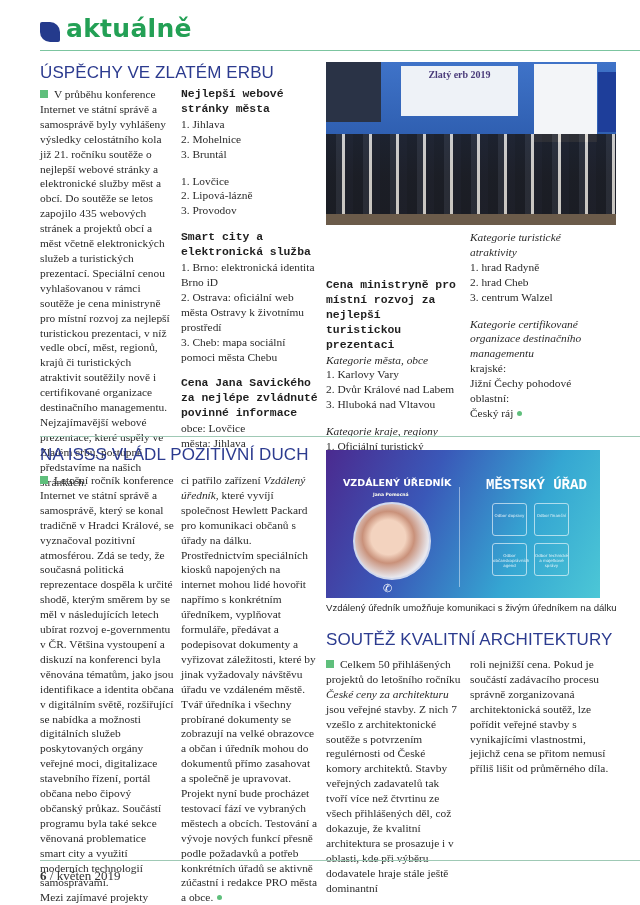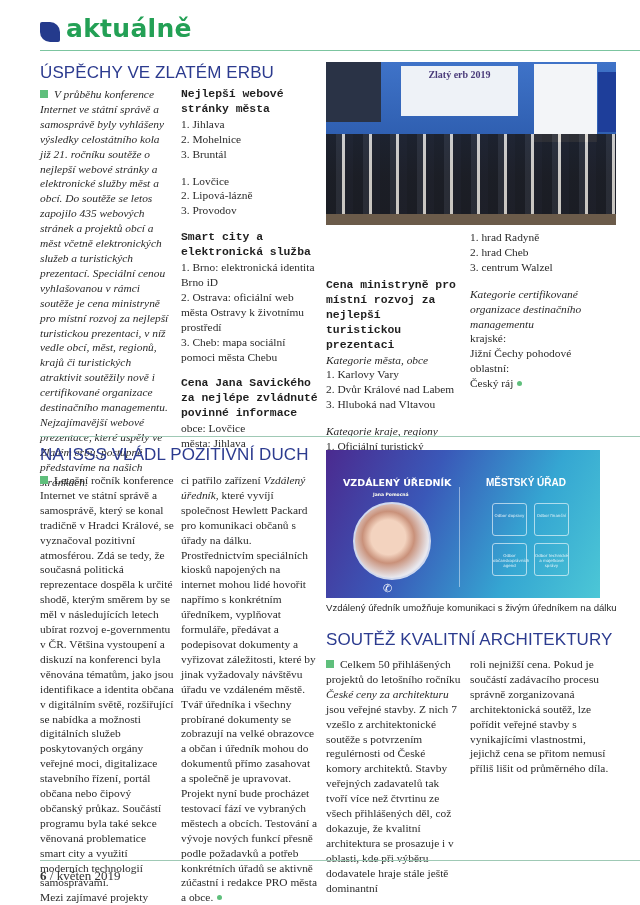--- a/index.html
+++ b/index.html
@@ -34,38 +34,38 @@
 
   .rule-grey { left: 40px; width: 600px; height: 1px; background: #9fc9b5; }
 
   .photo2 { left: 326px; top: 450px; width: 274px; height: 148px; overflow: hidden;
     background: linear-gradient(115deg, #4b2a8f 0%, #3a58b8 35%, #35a6d2 70%, #4cc7d6 100%); }
   .p2-title-l { position: absolute; left: 17px; top: 27px; font-family: "DejaVu Sans", sans-serif; font-weight: bold; font-size: 9.5px; color: #fff; }
   .p2-sub { position: absolute; left: 47px; top: 42px; font-family: "DejaVu Sans", sans-serif; font-size: 4.5px; color: #ffe; font-weight: bold; }
   .p2-face { position: absolute; left: 27px; top: 52px; width: 78px; height: 78px; border-radius: 50%; background: radial-gradient(circle at 45% 45%, #f3d3bf 0 30%, #c9917a 45%, #e8e8ee 70%); border: 2px solid #cfd8ee; }
   .p2-phone { position: absolute; left: 57px; top: 132px; font-size: 11px; color: #fff; }
   .p2-divider { position: absolute; left: 133px; top: 37px; width: 1px; height: 100px; background: rgba(255,255,255,.45); }
-  .p2-title-r { position: absolute; left: 160px; top: 27px; font-family: Liberation Sans, sans-serif; font-weight: bold; font-size: 10px; color: #fff; }
+  .p2-title-r { position: absolute; left: 160px; top: 27px; font-family: Liberation Mono, monospace; font-weight: bold; font-size: 14px; color: #fff; }
   .p2-box { position: absolute; width: 35px; height: 33px; border: 1px solid rgba(255,255,255,.6); border-radius: 3px; color: rgba(255,255,255,.85); font-family: "DejaVu Sans", sans-serif; font-size: 4px; text-align: center; padding-top: 9px; line-height: 5px; }
 
   .caption { left: 326px; top: 602px; font-family: "Liberation Sans", sans-serif; font-size: 9.6px; color: #2a2a2a; }
 
   .footer { left: 40px; top: 868px; font-family: Liberation Serif, serif; font-size: 13px; color: #333; }
   .footer .num { font-weight: bold; }
 </style>
 </head>
 <body>
 
 <div class="abs section-logo"></div>
 <div class="abs section-title">aktuálně</div>
 <div class="abs rule-green"></div>
 
 <div class="abs headline" style="left:40px; top:63px;">ÚSPĚCHY VE ZLATÉM ERBU</div>
 
-<div class="abs col" style="left:40px; top:87px; width:130px;font-style:italic;">
+<div class="abs col" style="left:40px; top:87px; width:130px;">
   <p><span class="bullet"></span><span>V průběhu konference Internet ve státní správě a samosprávě byly vyhlášeny výsledky celostátního kola již 21. ročníku soutěže o nejlepší webové stránky a elektronické služby měst a obcí. Do soutěže se letos zapojilo 435 webových stránek a projektů obcí a měst včetně elektronických služeb a turistických prezentací. Speciální cenou vyhlašovanou v rámci soutěže je cena ministryně pro místní rozvoj za nejlepší turistickou prezentaci, v níž vedle obcí, měst, regionů, krajů či turistických atraktivit soutěžily nově i certifikované organizace destinačního managementu.</span></p>
   <p>Nejzajímavější webové prezentace, které uspěly ve Zlatém erbu, postupně představíme na našich stránkách.</p>
 </div>
 
 <div class="abs col" style="left:181px; top:87px; width:138px;">
   <div>
     <p class="bold">Nejlepší webové stránky města</p>
     <p>1. Jihlava</p>
     <p>2. Mohelnice</p>
     <p>3. Bruntál</p>
@@ -109,20 +109,21 @@
   <p>2. Dvůr Králové nad Labem</p>
   <p>3. Hluboká nad Vltavou</p>
   <div class="gap"></div>
   <p class="it">Kategorie kraje, regiony</p>
   <p>1. Oficiální turistický průvodce hl. města Prahy</p>
   <p>2. Turistický portál Pelhřimovska</p>
   <p>3. Turistický portál Libereckého kraje</p>
 </div>
 
 <div class="abs col" style="left:470px; top:230px; width:140px;">
+  <p class="it">Kategorie turistické atraktivity</p>
   <p>1. hrad Radyně</p>
   <p>2. hrad Cheb</p>
   <p>3. centrum Walzel</p>
   <div class="gap"></div>
   <p class="it">Kategorie certifikované organizace destinačního managementu</p>
   <p>krajské:</p>
   <p>Jižní Čechy pohodové</p>
   <p>oblastní:</p>
   <p><span>Český ráj</span><span class="dot"></span></p>
 </div>

